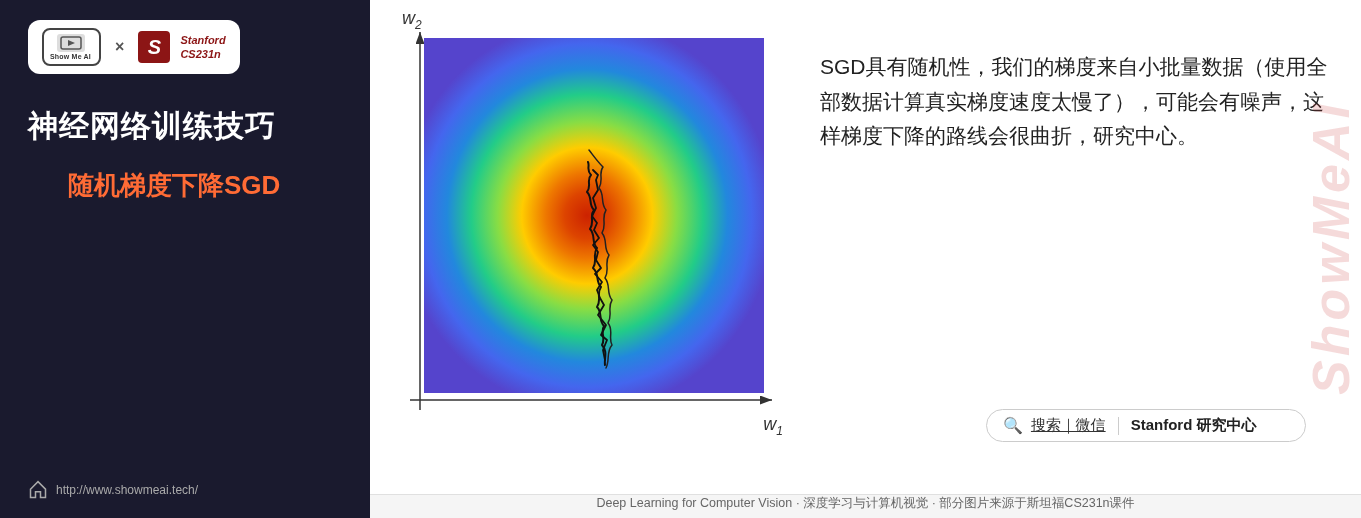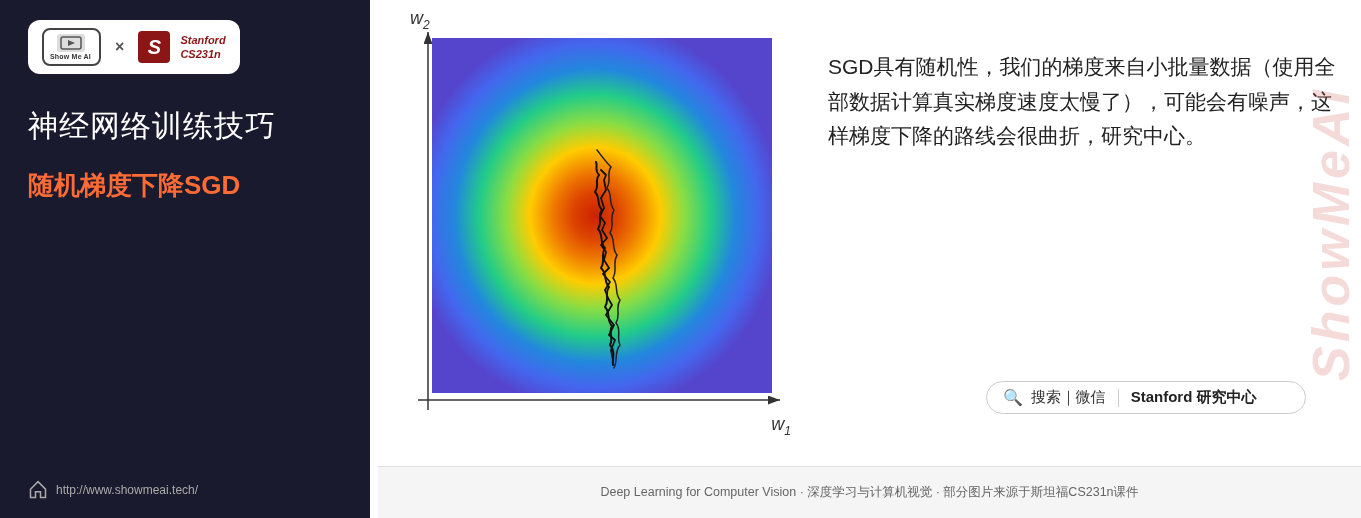--- a/index.html
+++ b/index.html
@@ -60,32 +60,33 @@
       font-size: 11px;
       color: #8c1515;
       font-weight: bold;
       line-height: 1.3;
       font-style: italic;
     }
 
     .main-title {
       font-size: 30px;
       color: white;
-      font-weight: normal;
+      font-weight: bold;
       line-height: 1.3;
       margin-bottom: 24px;
       letter-spacing: 1px;
     }
 
     .subtitle1 {
       font-size: 26px;
       color: #ff6b35;
       font-weight: bold;
       margin-bottom: 8px;
       line-height: 1.3;
+      margin-left: 40px;
     }
 
     .subtitle2 {
       font-size: 26px;
       color: #ff6b35;
       font-weight: bold;
       line-height: 1.3;
     }
 
     .footer-url {
@@ -100,21 +101,20 @@
     }
 
     
     .right-panel {
       flex: 1;
       height: 518px;
       background: white;
       display: flex;
       flex-direction: column;
       position: relative;
-      padding-left: 8px;
     }
 
     .right-main {
       display: flex;
       flex: 1;
       position: relative;
     }
 
     
     .chart-area {
@@ -224,35 +224,36 @@
     .search-divider {
       width: 1px;
       height: 18px;
       background: #ccc;
       margin: 0 4px;
     }
 
     .search-label {
       font-size: 15px;
       color: #333;
+      text-decoration: underline;
     }
 
     .search-brand {
       font-size: 15px;
       font-weight: bold;
       color: #222;
     }
 
     
     .footer-bar {
-      height: 52px;
+      height: 24px;
       background: #f5f5f5;
       border-top: 1px solid #e0e0e0;
       display: flex;
-      align-items: center;
+      align-items: flex-start;
       justify-content: center;
       font-size: 12.5px;
       color: #666;
       gap: 6px;
       padding: 0 20px;
     }
 
     .logo-combined {
       display: flex;
       align-items: center;

